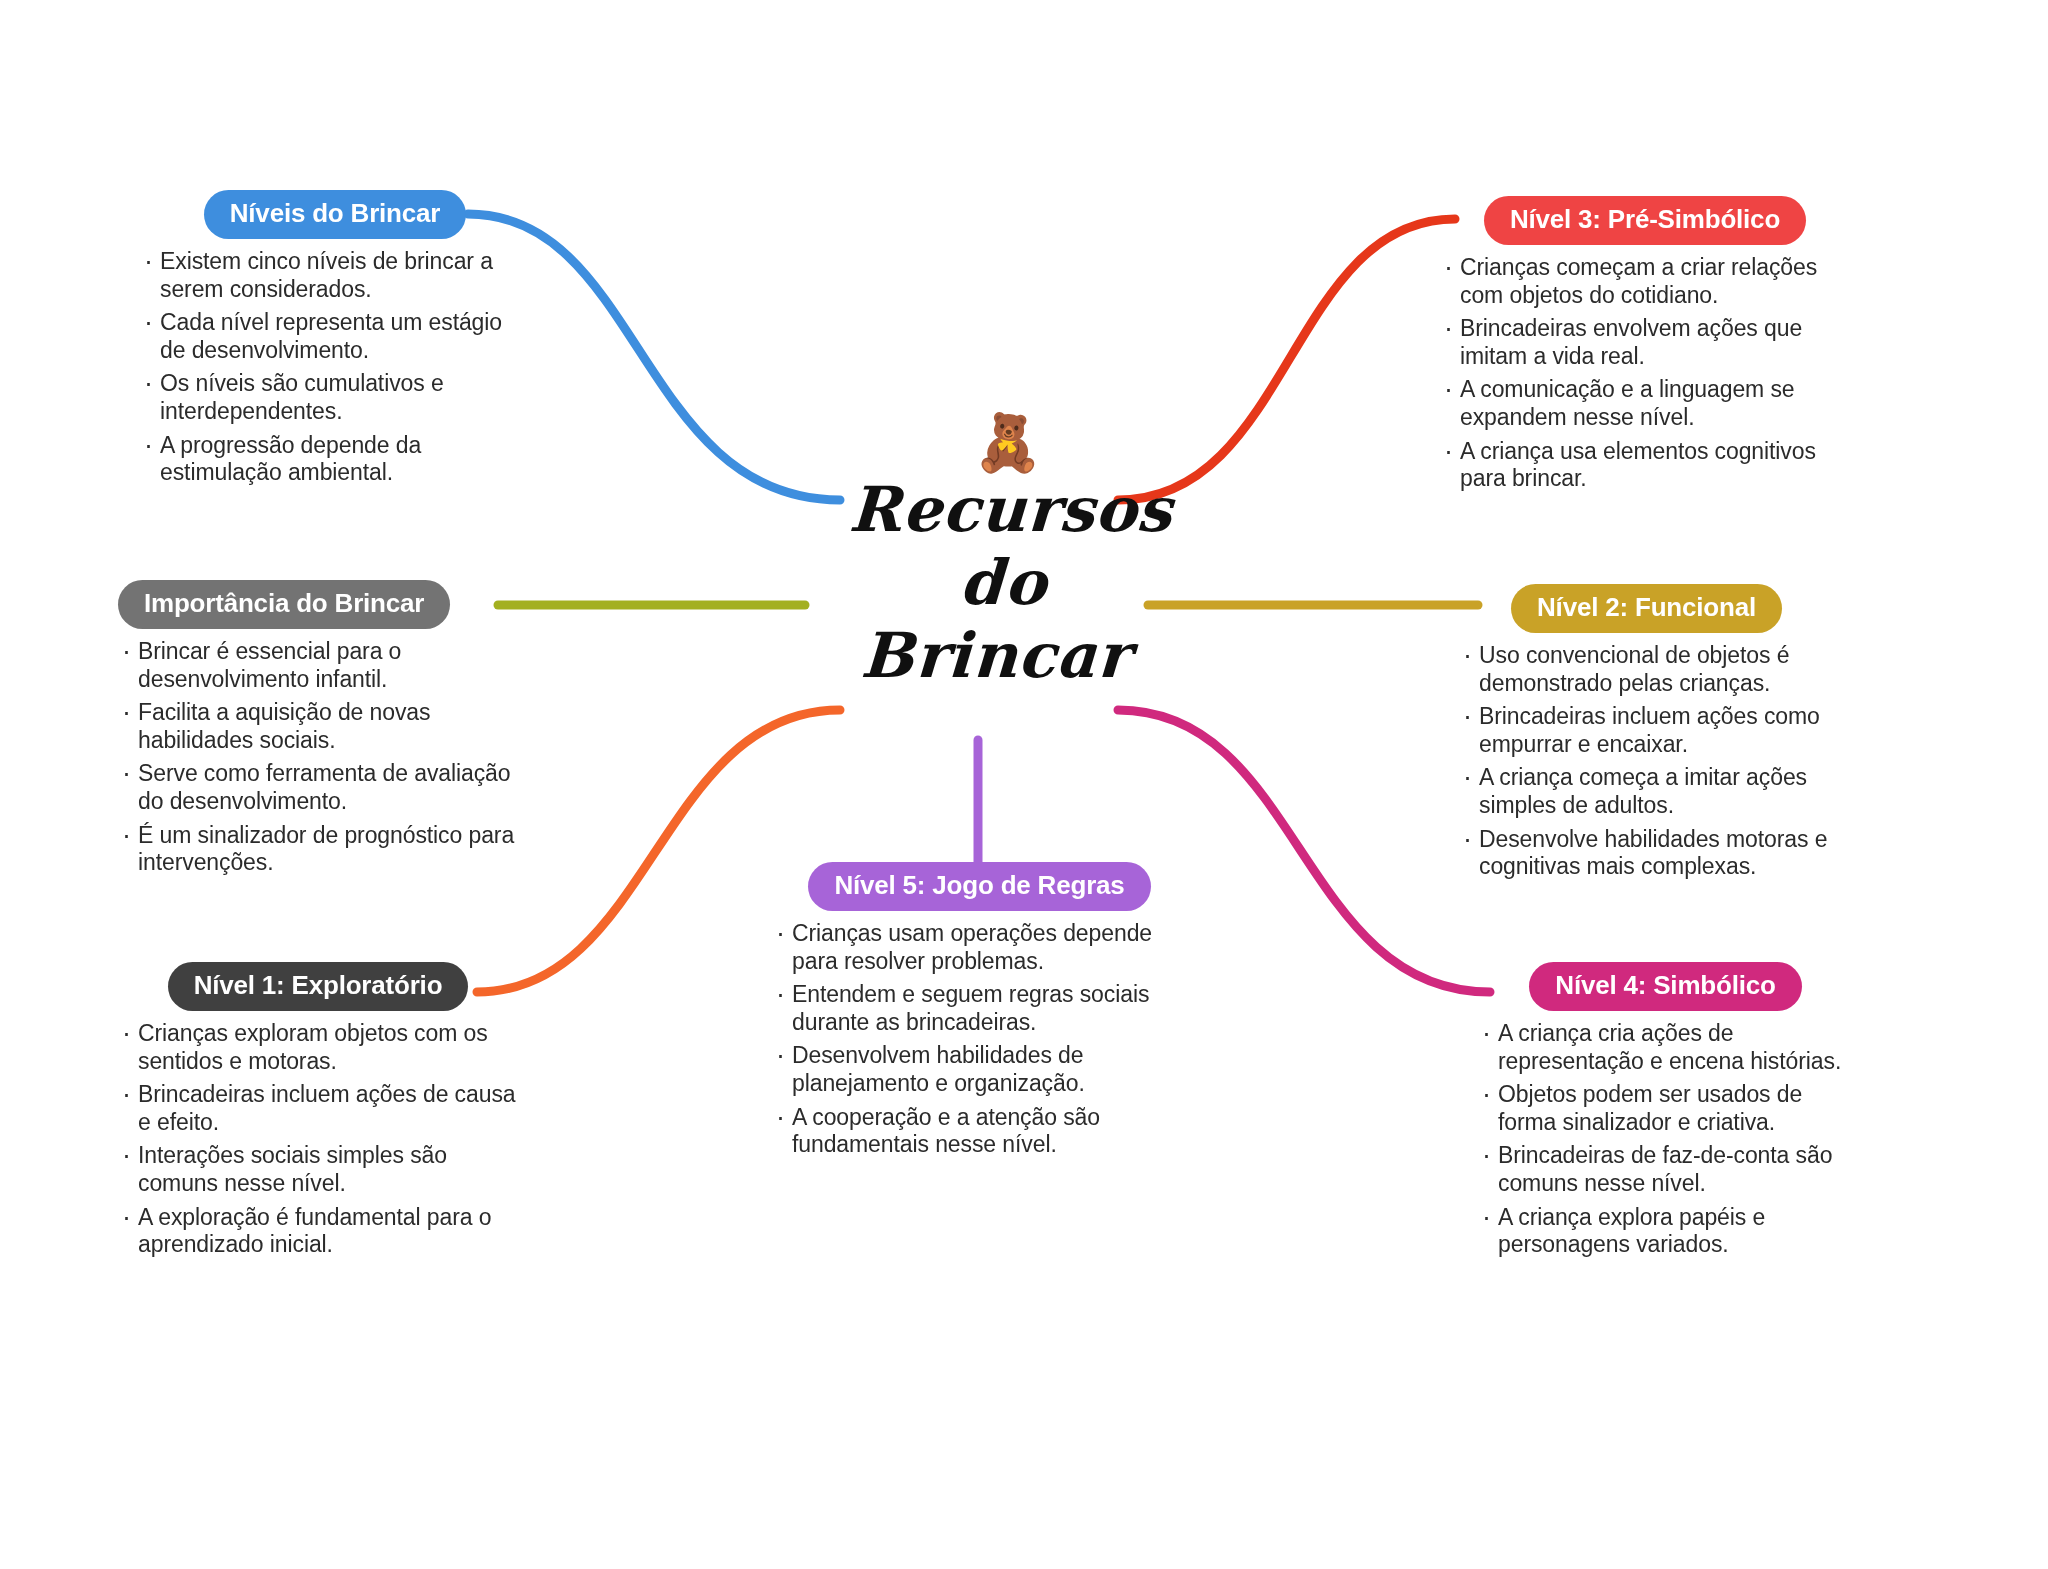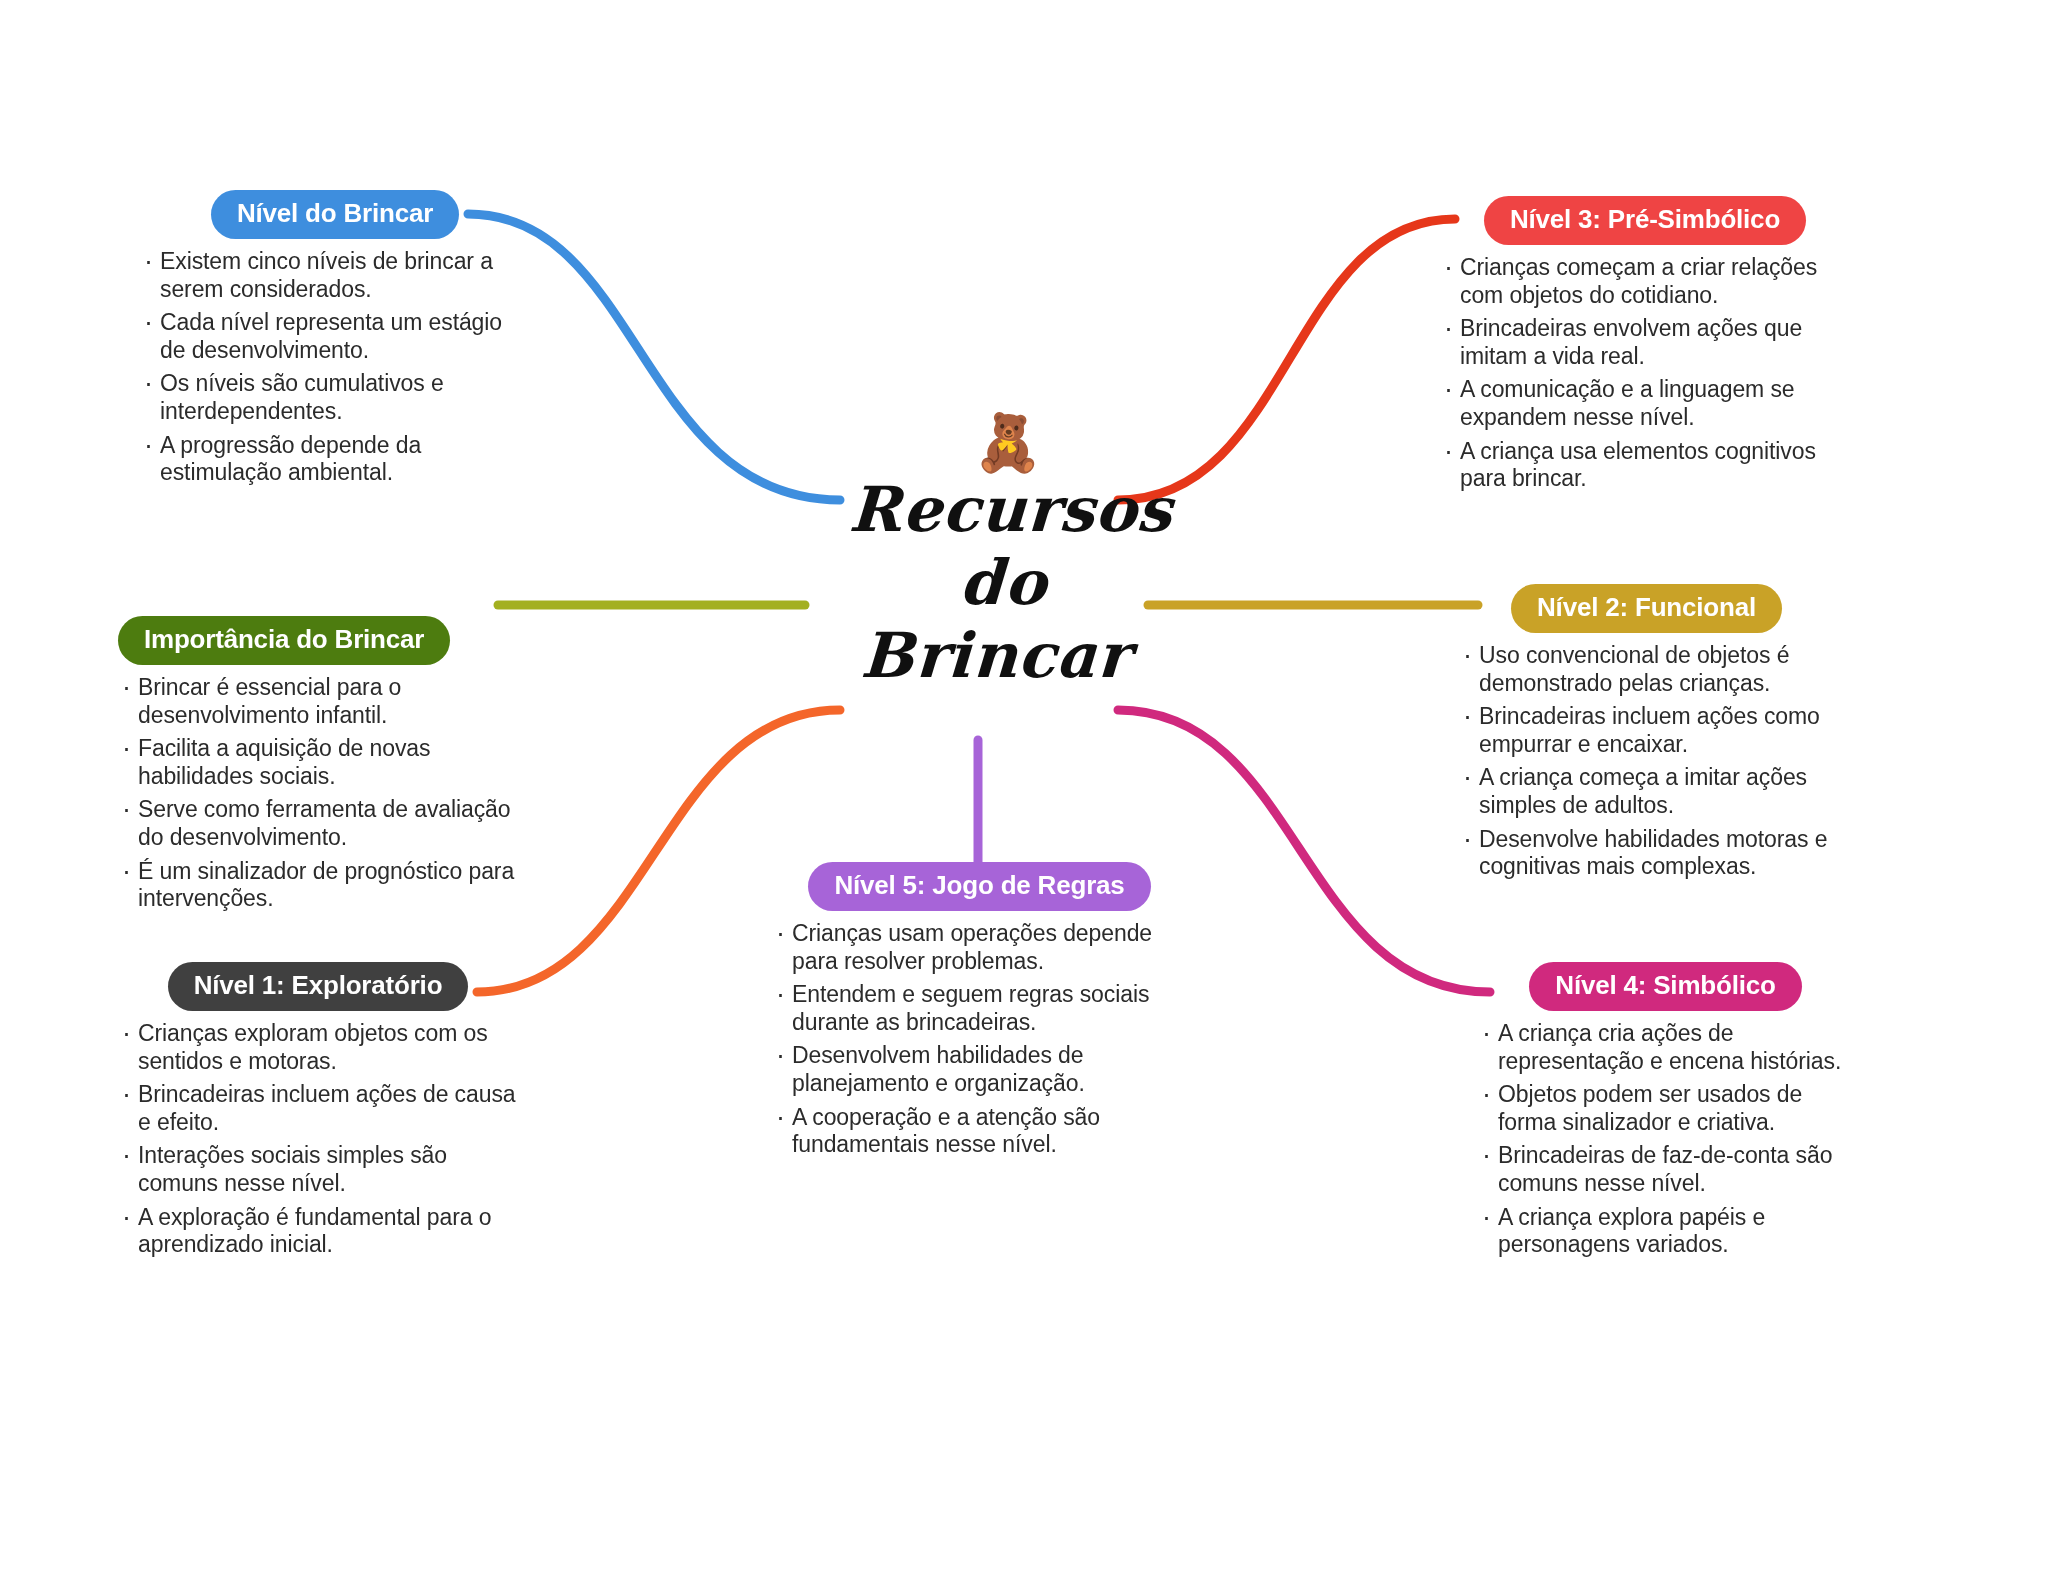--- a/index.html
+++ b/index.html
@@ -127,33 +127,33 @@
 
   <div id="center-node">
     <span id="center-emoji">🧸</span>
     <div id="center-title">Recursos
 do
 Brincar</div>
   </div>
 
   <div class="branch" id="branch-niveis">
     <div class="pill-wrap center">
-      <span class="pill" style="background: rgb(62, 142, 222);">Nível do Brincar</span>
+      <span class="pill" style="background: rgb(62, 142, 222);">Níveis do Brincar</span>
     </div>
     <ul class="points">
       <li>Existem cinco níveis de brincar a serem considerados.</li>
       <li>Cada nível representa um estágio de desenvolvimento.</li>
       <li>Os níveis são cumulativos e interdependentes.</li>
       <li>A progressão depende da estimulação ambiental.</li>
     </ul>
   </div>
 
   <div class="branch" id="branch-importancia">
     <div class="pill-wrap">
-      <span class="pill" style="background: #4d7c0f; margin-top: 36px;">Importância do Brincar</span>
+      <span class="pill" style="background: #737373;">Importância do Brincar</span>
     </div>
     <ul class="points">
       <li>Brincar é essencial para o desenvolvimento infantil.</li>
       <li>Facilita a aquisição de novas habilidades sociais.</li>
       <li>Serve como ferramenta de avaliação do desenvolvimento.</li>
       <li>É um sinalizador de prognóstico para intervenções.</li>
     </ul>
   </div>
 
   <div class="branch" id="branch-nivel1">

